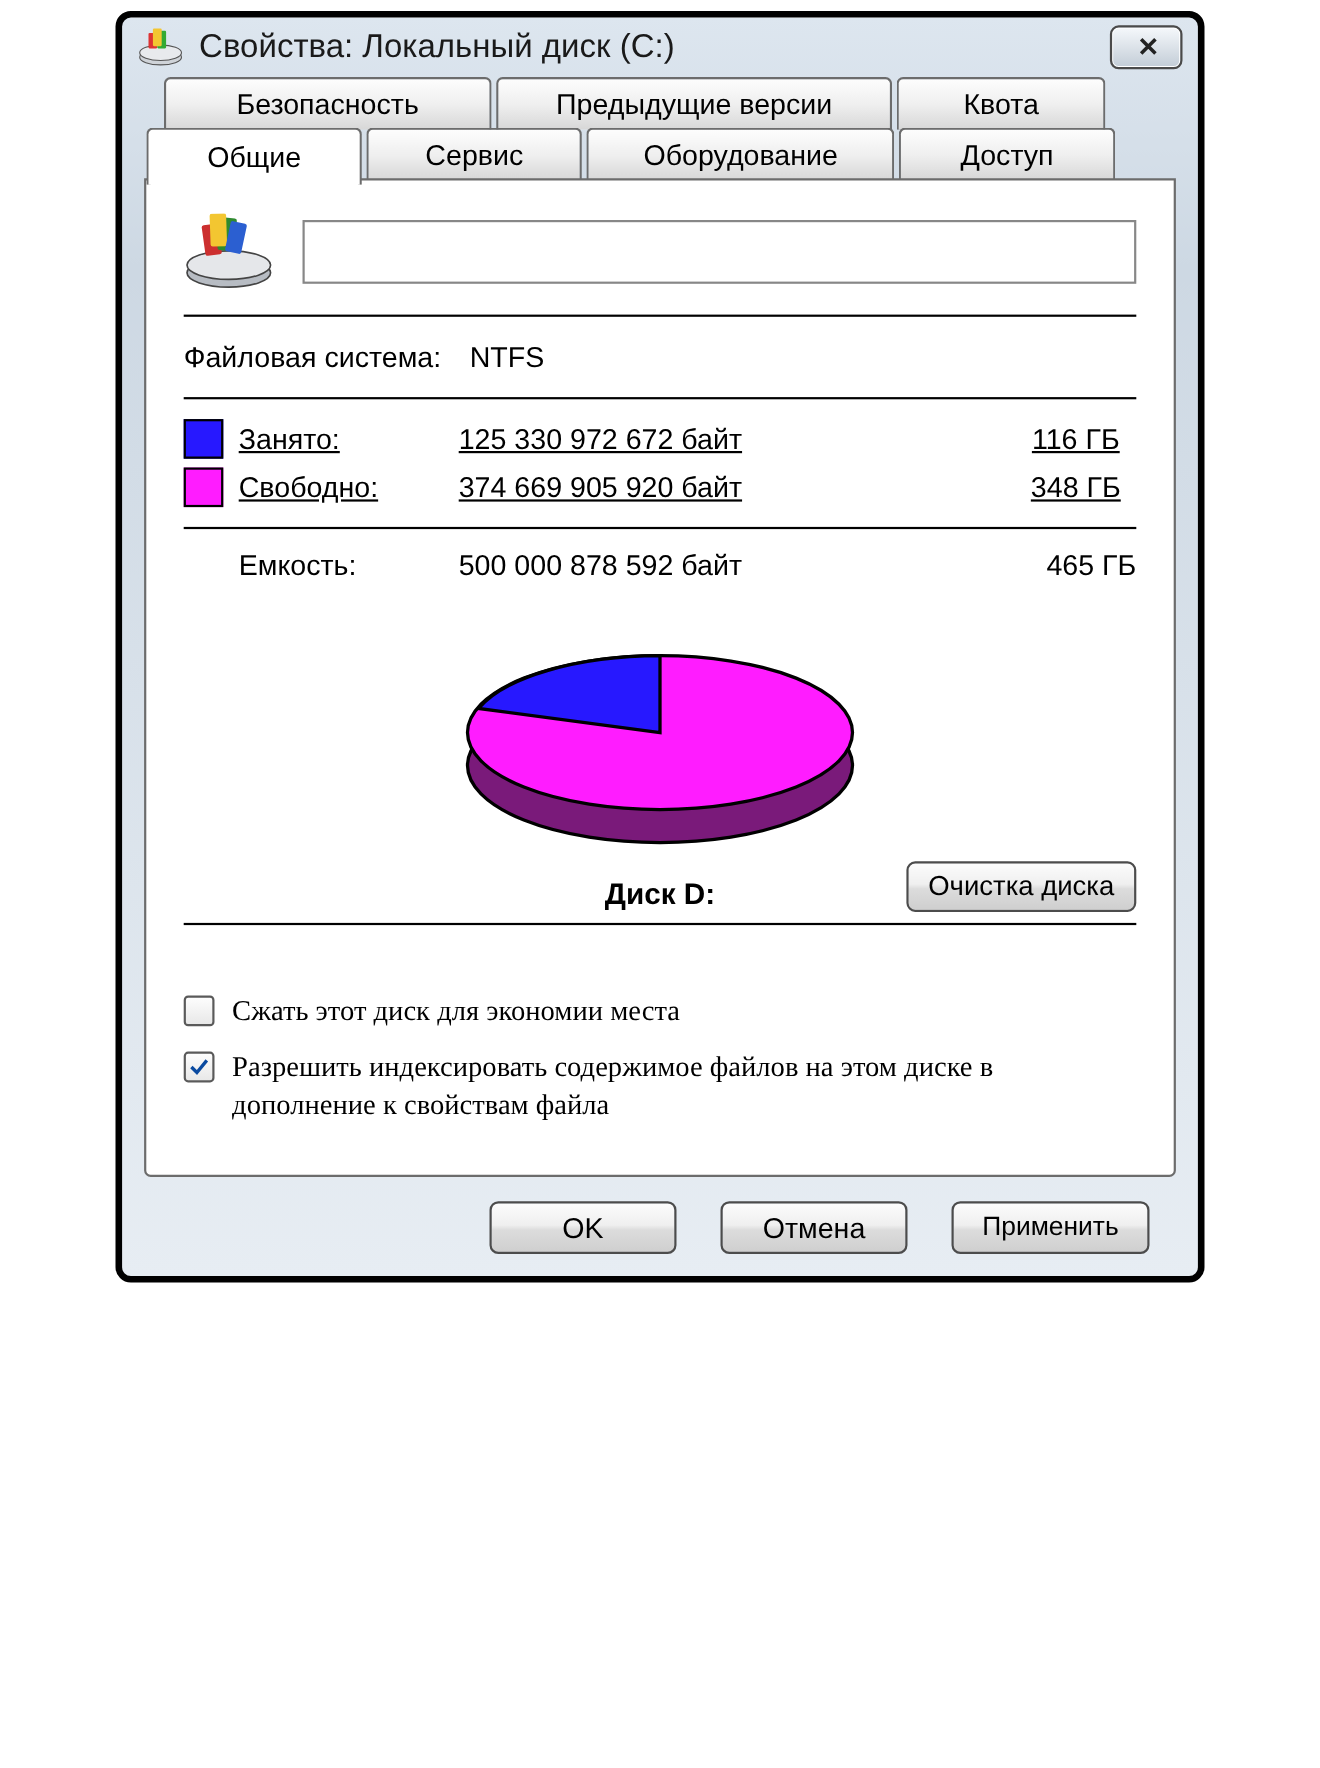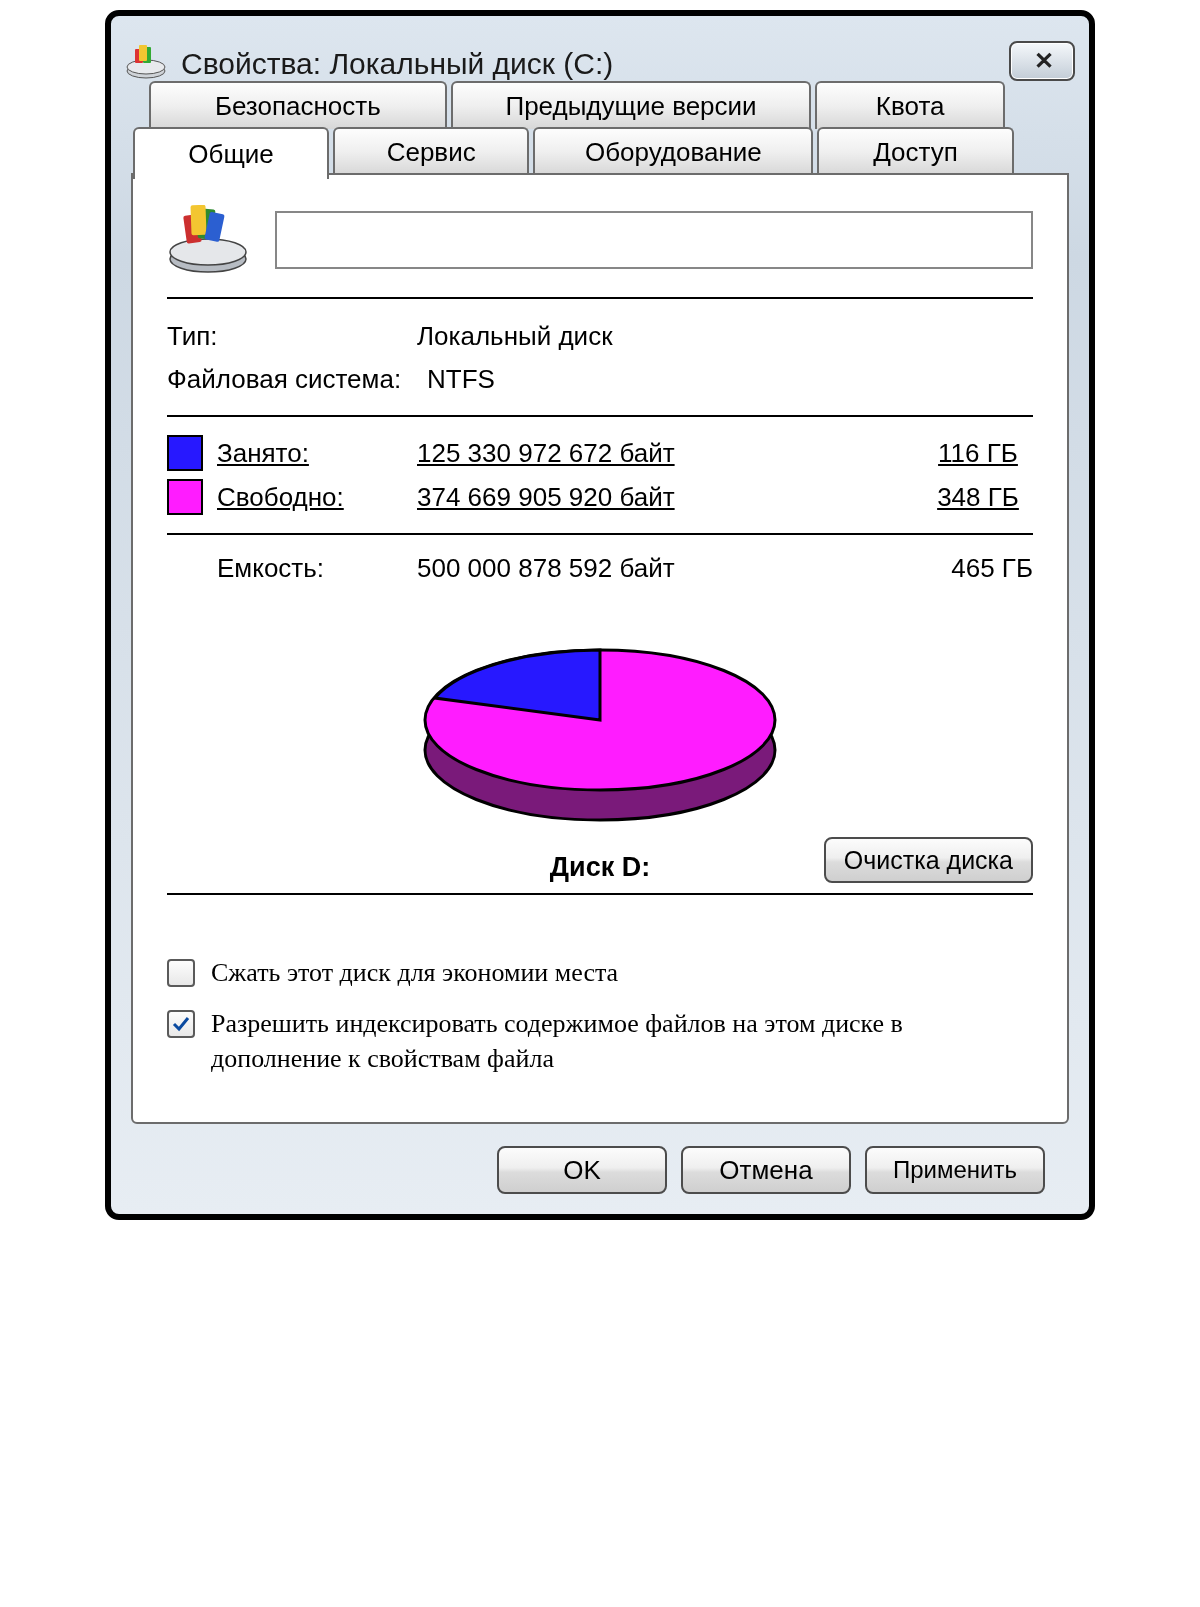--- a/index.html
+++ b/index.html
@@ -14,22 +14,22 @@
   .window {
     width: 990px;
     margin: 10px auto;
     border: 6px solid #000;
     border-radius: 14px;
     background: linear-gradient(to bottom, #dde6ef 0%, #cdd8e3 20%, #e7edf3 100%);
     padding-bottom: 20px;
   }
   .titlebar {
     display: flex;
-    align-items: flex-end;
-    height: 65px;
+    align-items: center;
+    height: 54px;
     padding: 0 14px;
   }
   .titlebar .title {
     flex: 1;
     font-size: 30px;
     color: #1a1a1a;
     padding-left: 6px;
   }
   .drive-small-icon {
     width: 42px; height: 38px;
@@ -191,21 +191,21 @@
     background: linear-gradient(to bottom, #fdfdfd, #e8e8e8);
     display: inline-flex; align-items: center; justify-content: center;
     flex: 0 0 auto;
     margin-top: 4px;
   }
   .checkbox.checked svg { width: 20px; height: 20px; }
   .check-text { flex: 1; }
   .buttons {
     display: flex;
     justify-content: flex-end;
-    gap: 14px;
+    gap: 40px;
     padding: 22px 24px 0 0;
   }
   .bottom-btn { width: 170px; }
   .apply-btn  { width: 180px; font-size: 24px; }
 </style>
 </head>
 <body>
 
 <div class="window">
 
@@ -248,24 +248,20 @@
             <rect x="24" y="0" width="15" height="30" fill="#f3c631" rx="2" transform="rotate(-2 32 15)"></rect>
             <rect x="40" y="8" width="15" height="28" fill="#2b5fd1" rx="2" transform="rotate(12 48 22)"></rect>
           </svg>
           <input class="name-field" type="text" value="" style="">
         </div>
 
         <hr class="hr">
 
         <div class="info-grid">
           <div class="info-row">
-            <span class="lbl">Тип:</span>
-            <span class="val">Локальный диск</span>
-          </div>
-          <div class="info-row">
             <span class="lbl" style="flex-basis:260px">Файловая система:</span>
             <span class="val">NTFS</span>
           </div>
         </div>
 
         <hr class="hr">
 
         <div class="usage-grid">
           <div class="usage-row">
             <span class="swatch used"></span>

